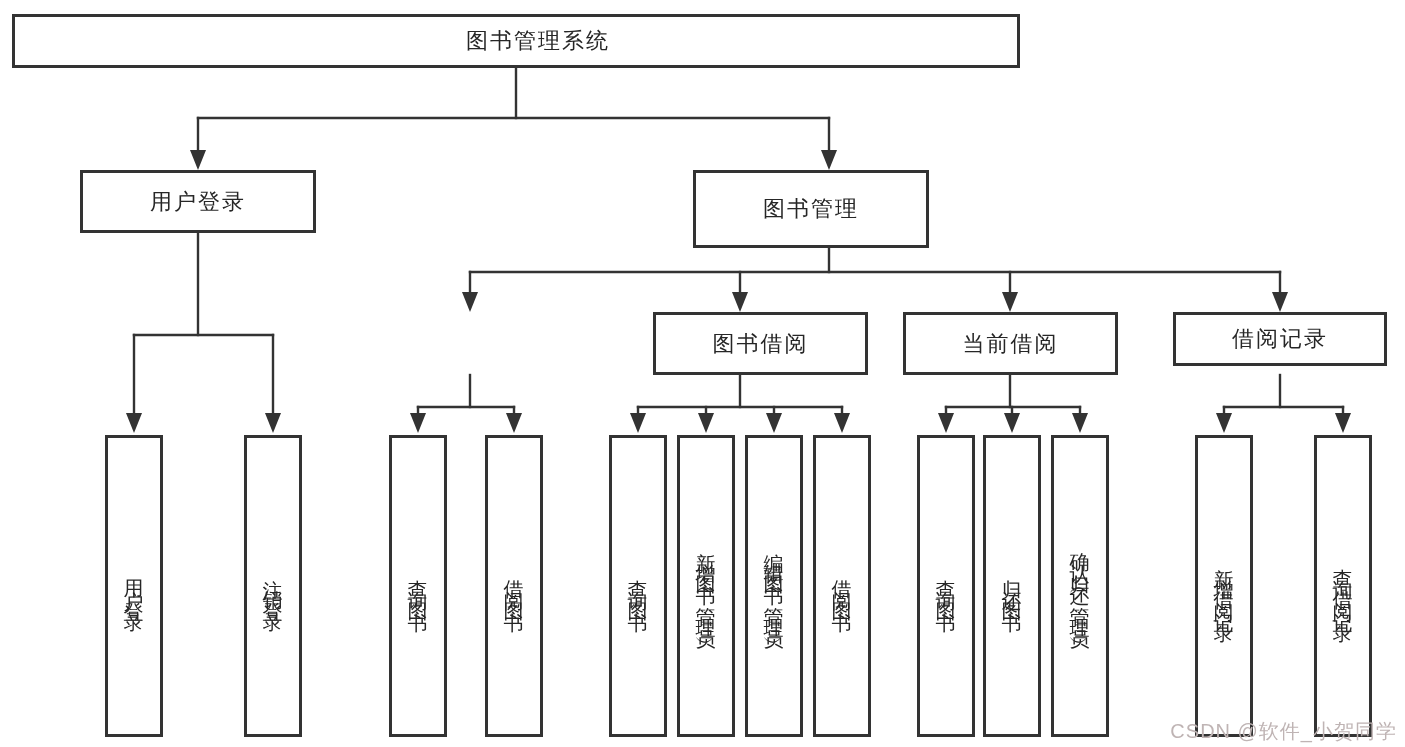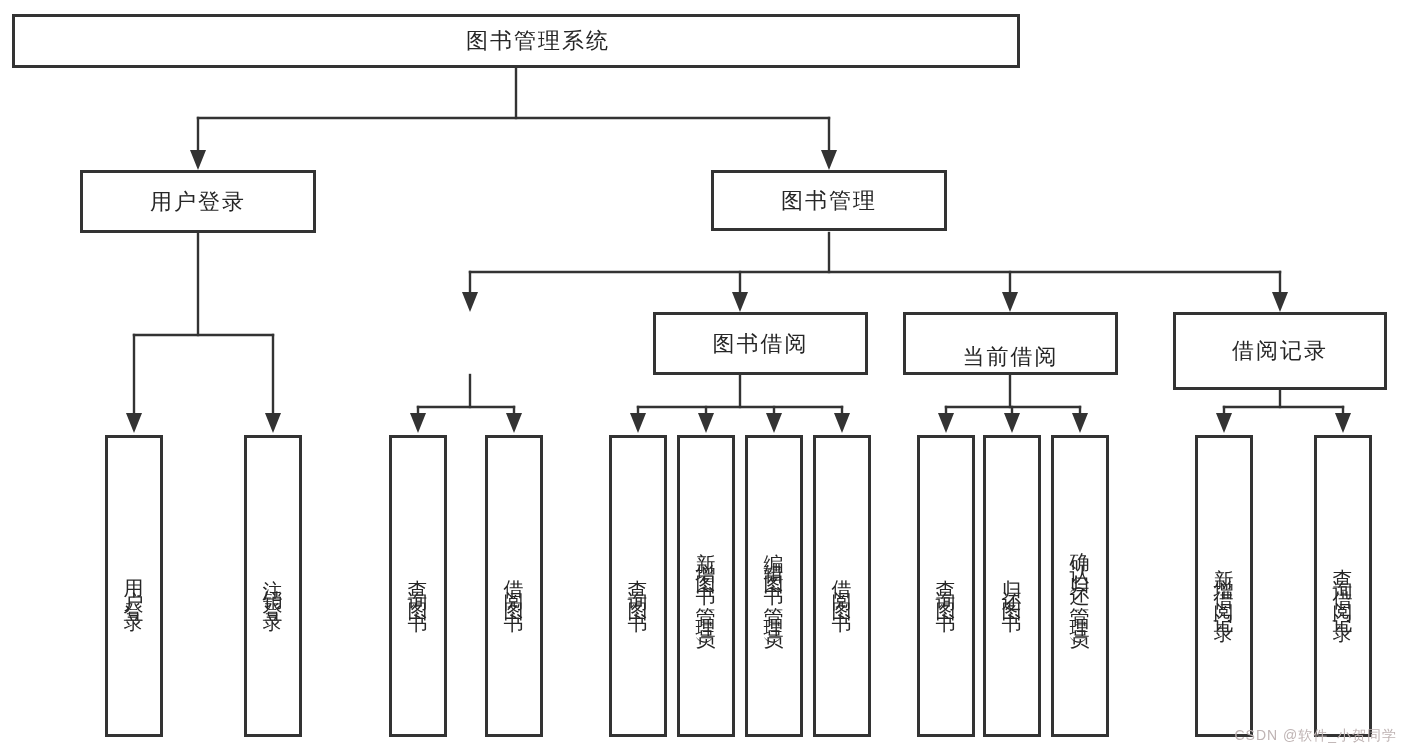--- a/index.html
+++ b/index.html
@@ -34,21 +34,21 @@
     display:flex;align-items:center;justify-content:center;
   }
   .vtext{
     writing-mode:vertical-rl;
     text-orientation:mixed;
     font-size:20px;letter-spacing:11px;
     color:var(--text);line-height:1;
   }
   .watermark{
     position:absolute;right:8px;bottom:2px;
-    font-size:14px;color:var(--wm);
+    font-size:20px;color:var(--wm);
     letter-spacing:1px;white-space:nowrap;
   }
 </style>
 </head>
 <body>
 
 <div class="canvas">
 
   <svg class="connectors" viewBox="0 0 1405 747">
 
@@ -126,31 +126,31 @@
     </g>
   </svg>
 
   <div class="hbox" style="left:12px;top:14px;width:1008px;height:54px;padding-left:44px;">
     <span>图书管理系统</span>
   </div>
 
   <div class="hbox" style="left:80px;top:170px;width:236px;height:63px;">
     <span>用户登录</span>
   </div>
-  <div class="hbox" style="left:711px;top:170px;width:236px;height:61px;">
+  <div class="hbox" style="left:693px;top:170px;width:236px;height:78px;">
     <span>图书管理</span>
   </div>
 
   <div class="hbox" style="left:633px;top:312px;width:215px;height:63px;margin-left:20px;">
     <span>图书借阅</span>
   </div>
-  <div class="hbox" style="left:903px;top:312px;width:215px;height:63px;align-items:flex-end;">
+  <div class="hbox" style="left:903px;top:312px;width:215px;height:63px;">
     <span>当前借阅</span>
   </div>
-  <div class="hbox" style="left:1173px;top:312px;width:214px;height:78px;">
+  <div class="hbox" style="left:1173px;top:312px;width:214px;height:54px;">
     <span>借阅记录</span>
   </div>
 
   <div class="leaf" style="left:105px;">
     <span class="vtext">用户登录</span>
   </div>
   <div class="leaf" style="left:244px;">
     <span class="vtext">注销登录</span>
   </div>
 

